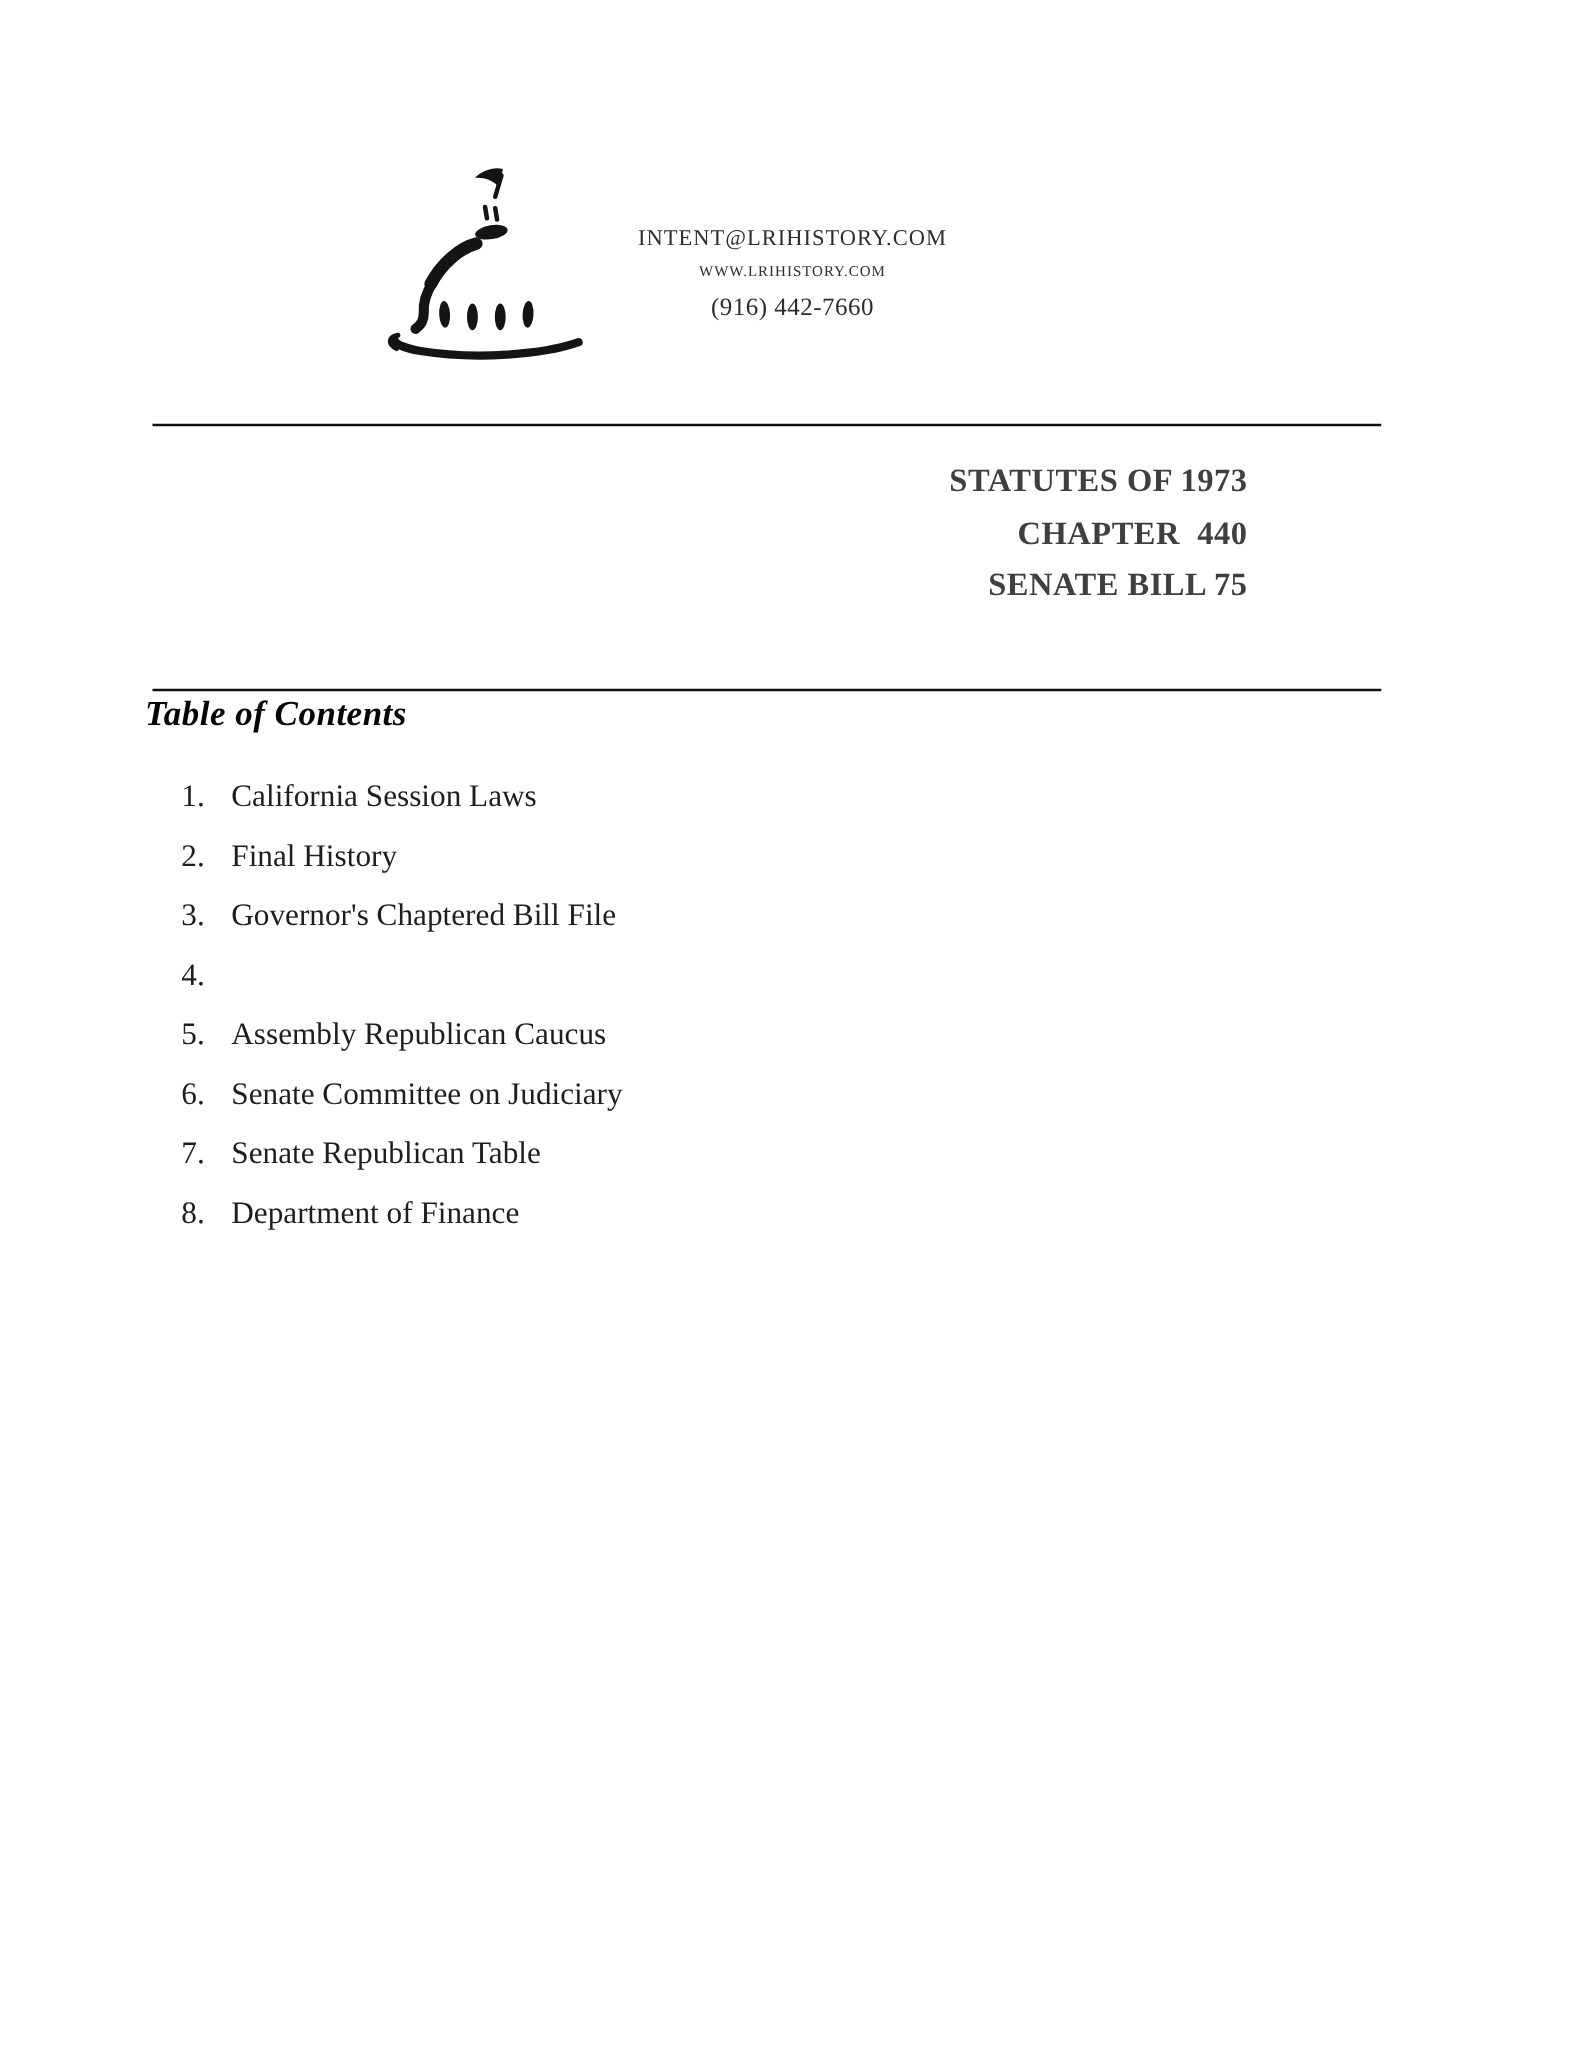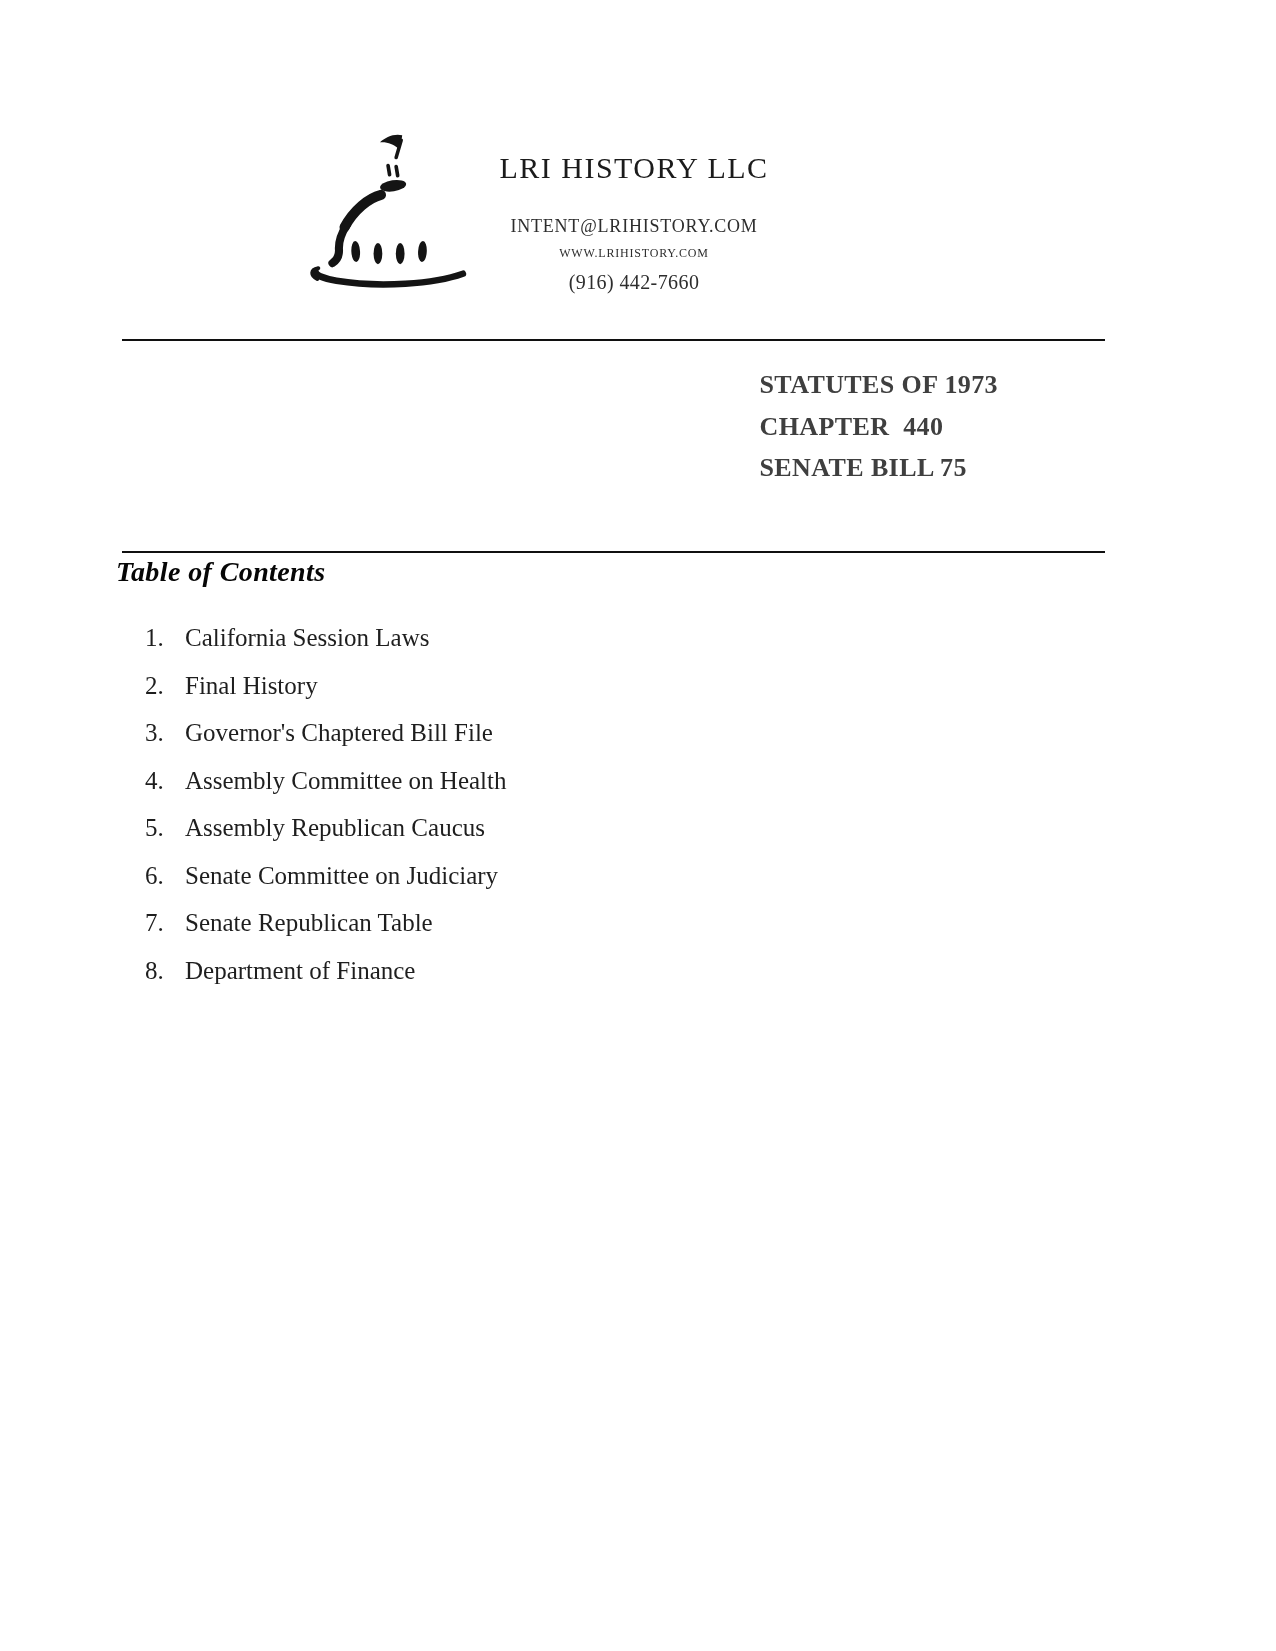--- a/index.html
+++ b/index.html
@@ -55,20 +55,21 @@
     border-top: 2px solid #101010;
   }
   .rule-top    { top: 339px; }
   .rule-bottom { top: 551px; }
 
   
   .title-block {
     position: absolute;
     top: 364px;
     right: 278px;
+    text-align: right;
     font-weight: bold;
     font-size: 26px;
     line-height: 41.5px;
     letter-spacing: 0.4px;
     color: #3f3f3f;
   }
   .title-line { white-space: pre-wrap; }
 
   
   .toc-heading {
@@ -128,21 +129,20 @@
     <ellipse class="fill" cx="62" cy="124" rx="4.3" ry="10.5" transform="rotate(-3 62 124)"></ellipse>
     <ellipse class="fill" cx="84" cy="126" rx="4.3" ry="10.5"></ellipse>
     <ellipse class="fill" cx="106" cy="126" rx="4.3" ry="10.5"></ellipse>
     <ellipse class="fill" cx="128" cy="124" rx="4.3" ry="10.5" transform="rotate(3 128 124)"></ellipse>
 
     <path d="M168,146 C140,156 86,160 43,153 C31,151 23,147.5 22.5,144.5" stroke-width="6.5"></path>
     <path d="M24,151 C17.5,148 17,142 25,140.5" stroke-width="4"></path>
   </svg>
 
   <div class="header-text">
-    <div class="company-name">LRI HISTORY LLC</div>
     <div class="contact-line email-line">INTENT@LRIHISTORY.COM</div>
     <div class="contact-line website-line">WWW.LRIHISTORY.COM</div>
     <div class="contact-line phone-line">(916) 442-7660</div>
   </div>
 
   <div class="rule rule-top"></div>
   <div class="rule rule-bottom"></div>
 
   <div class="title-block">
     <div class="title-line">STATUTES OF 1973</div>
@@ -160,21 +160,20 @@
     <li class="toc-item">
       <span class="toc-num">2.</span>
       <span class="toc-label">Final History</span>
     </li>
     <li class="toc-item">
       <span class="toc-num">3.</span>
       <span class="toc-label">Governor's Chaptered Bill File</span>
     </li>
     <li class="toc-item">
       <span class="toc-num">4.</span>
-      <span class="toc-label">Assembly Committee on Health</span>
     </li>
     <li class="toc-item">
       <span class="toc-num">5.</span>
       <span class="toc-label">Assembly Republican Caucus</span>
     </li>
     <li class="toc-item">
       <span class="toc-num">6.</span>
       <span class="toc-label">Senate Committee on Judiciary</span>
     </li>
     <li class="toc-item">

